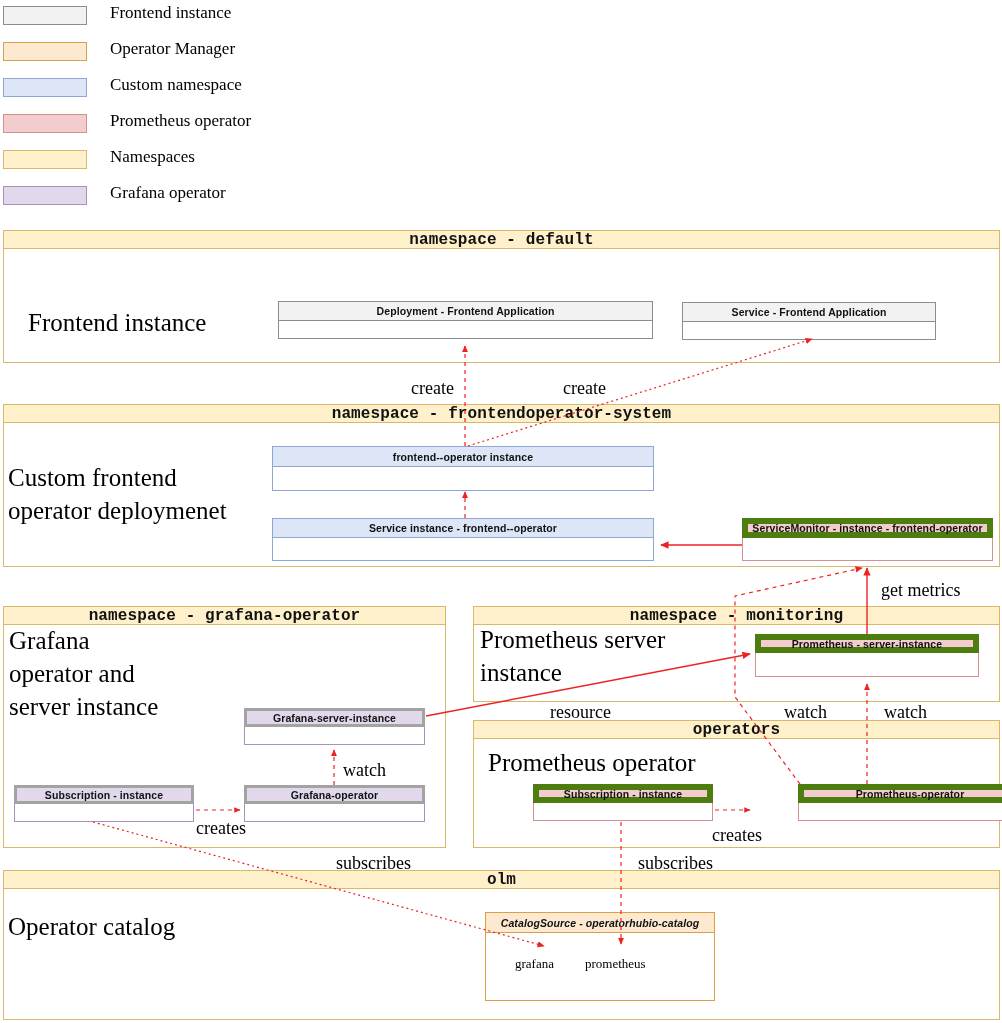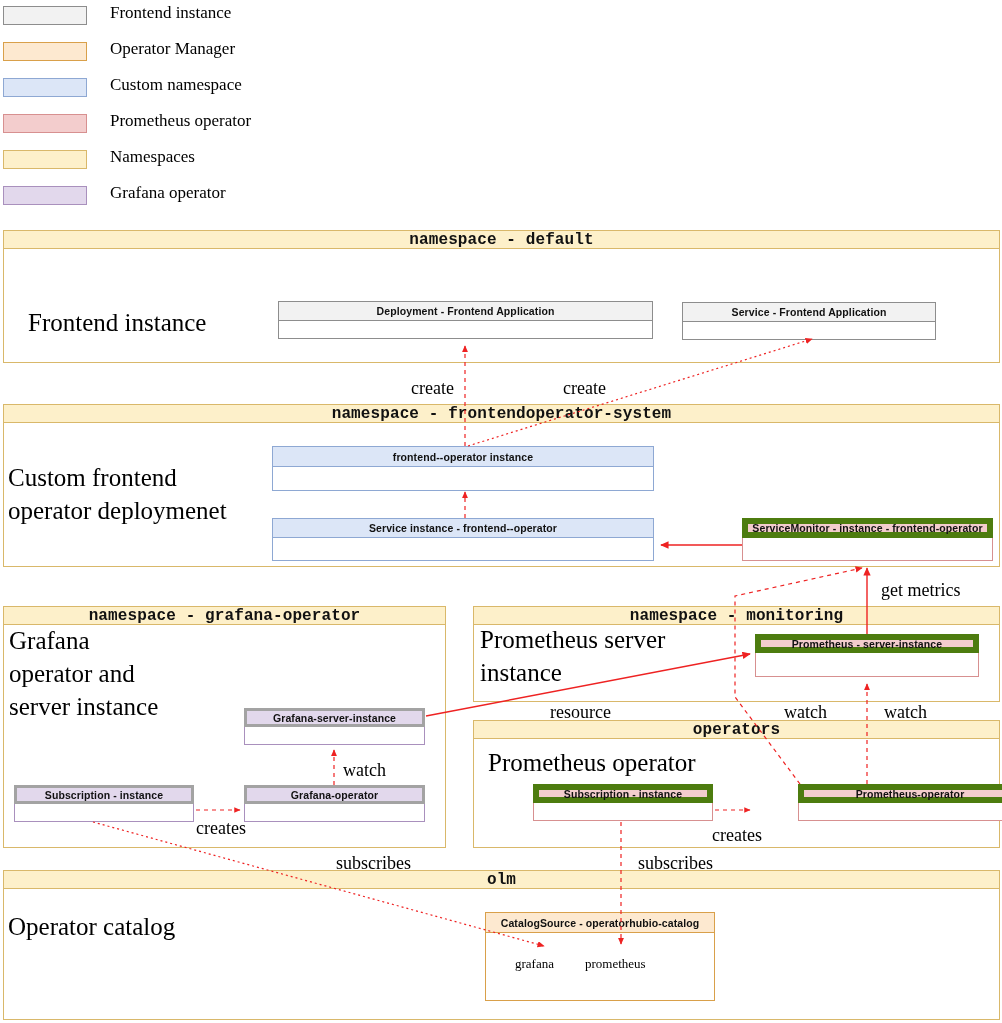--- a/index.html
+++ b/index.html
@@ -179,21 +179,21 @@
 
   <div class="edge-label" style="left:712px;top:825px;">creates</div>
   <div class="edge-label" style="left:638px;top:853px;">subscribes</div>
 
   <div class="section" style="left:3px;top:870px;width:997px;height:150px;">
     <div class="section-head">olm</div>
   </div>
   <div class="section-title" style="left:8px;top:910px;">Operator catalog</div>
 
   <div class="rbox box-orange" style="left:485px;top:912px;width:230px;">
-    <div class="rhead" style="height:21px;">CatalogSource - operatorhubio-catalog</div>
+    <div class="rhead" style="height:21px;font-style:italic;">CatalogSource - operatorhubio-catalog</div>
     <div class="rbody" style="height:68px;"></div>
   </div>
 
   <div class="node-label" style="left:515px;top:956px;">grafana</div>
   <div class="node-label" style="left:585px;top:956px;">prometheus</div>
 
   <svg class="arrows" viewBox="0 0 1002 1023">
     <defs>
       <marker id="ah" markerWidth="7" markerHeight="7" refX="5.4" refY="2.6" orient="auto">
         <path d="M0,0 L6,2.6 L0,5.2 z" fill="#ee2222"></path>

